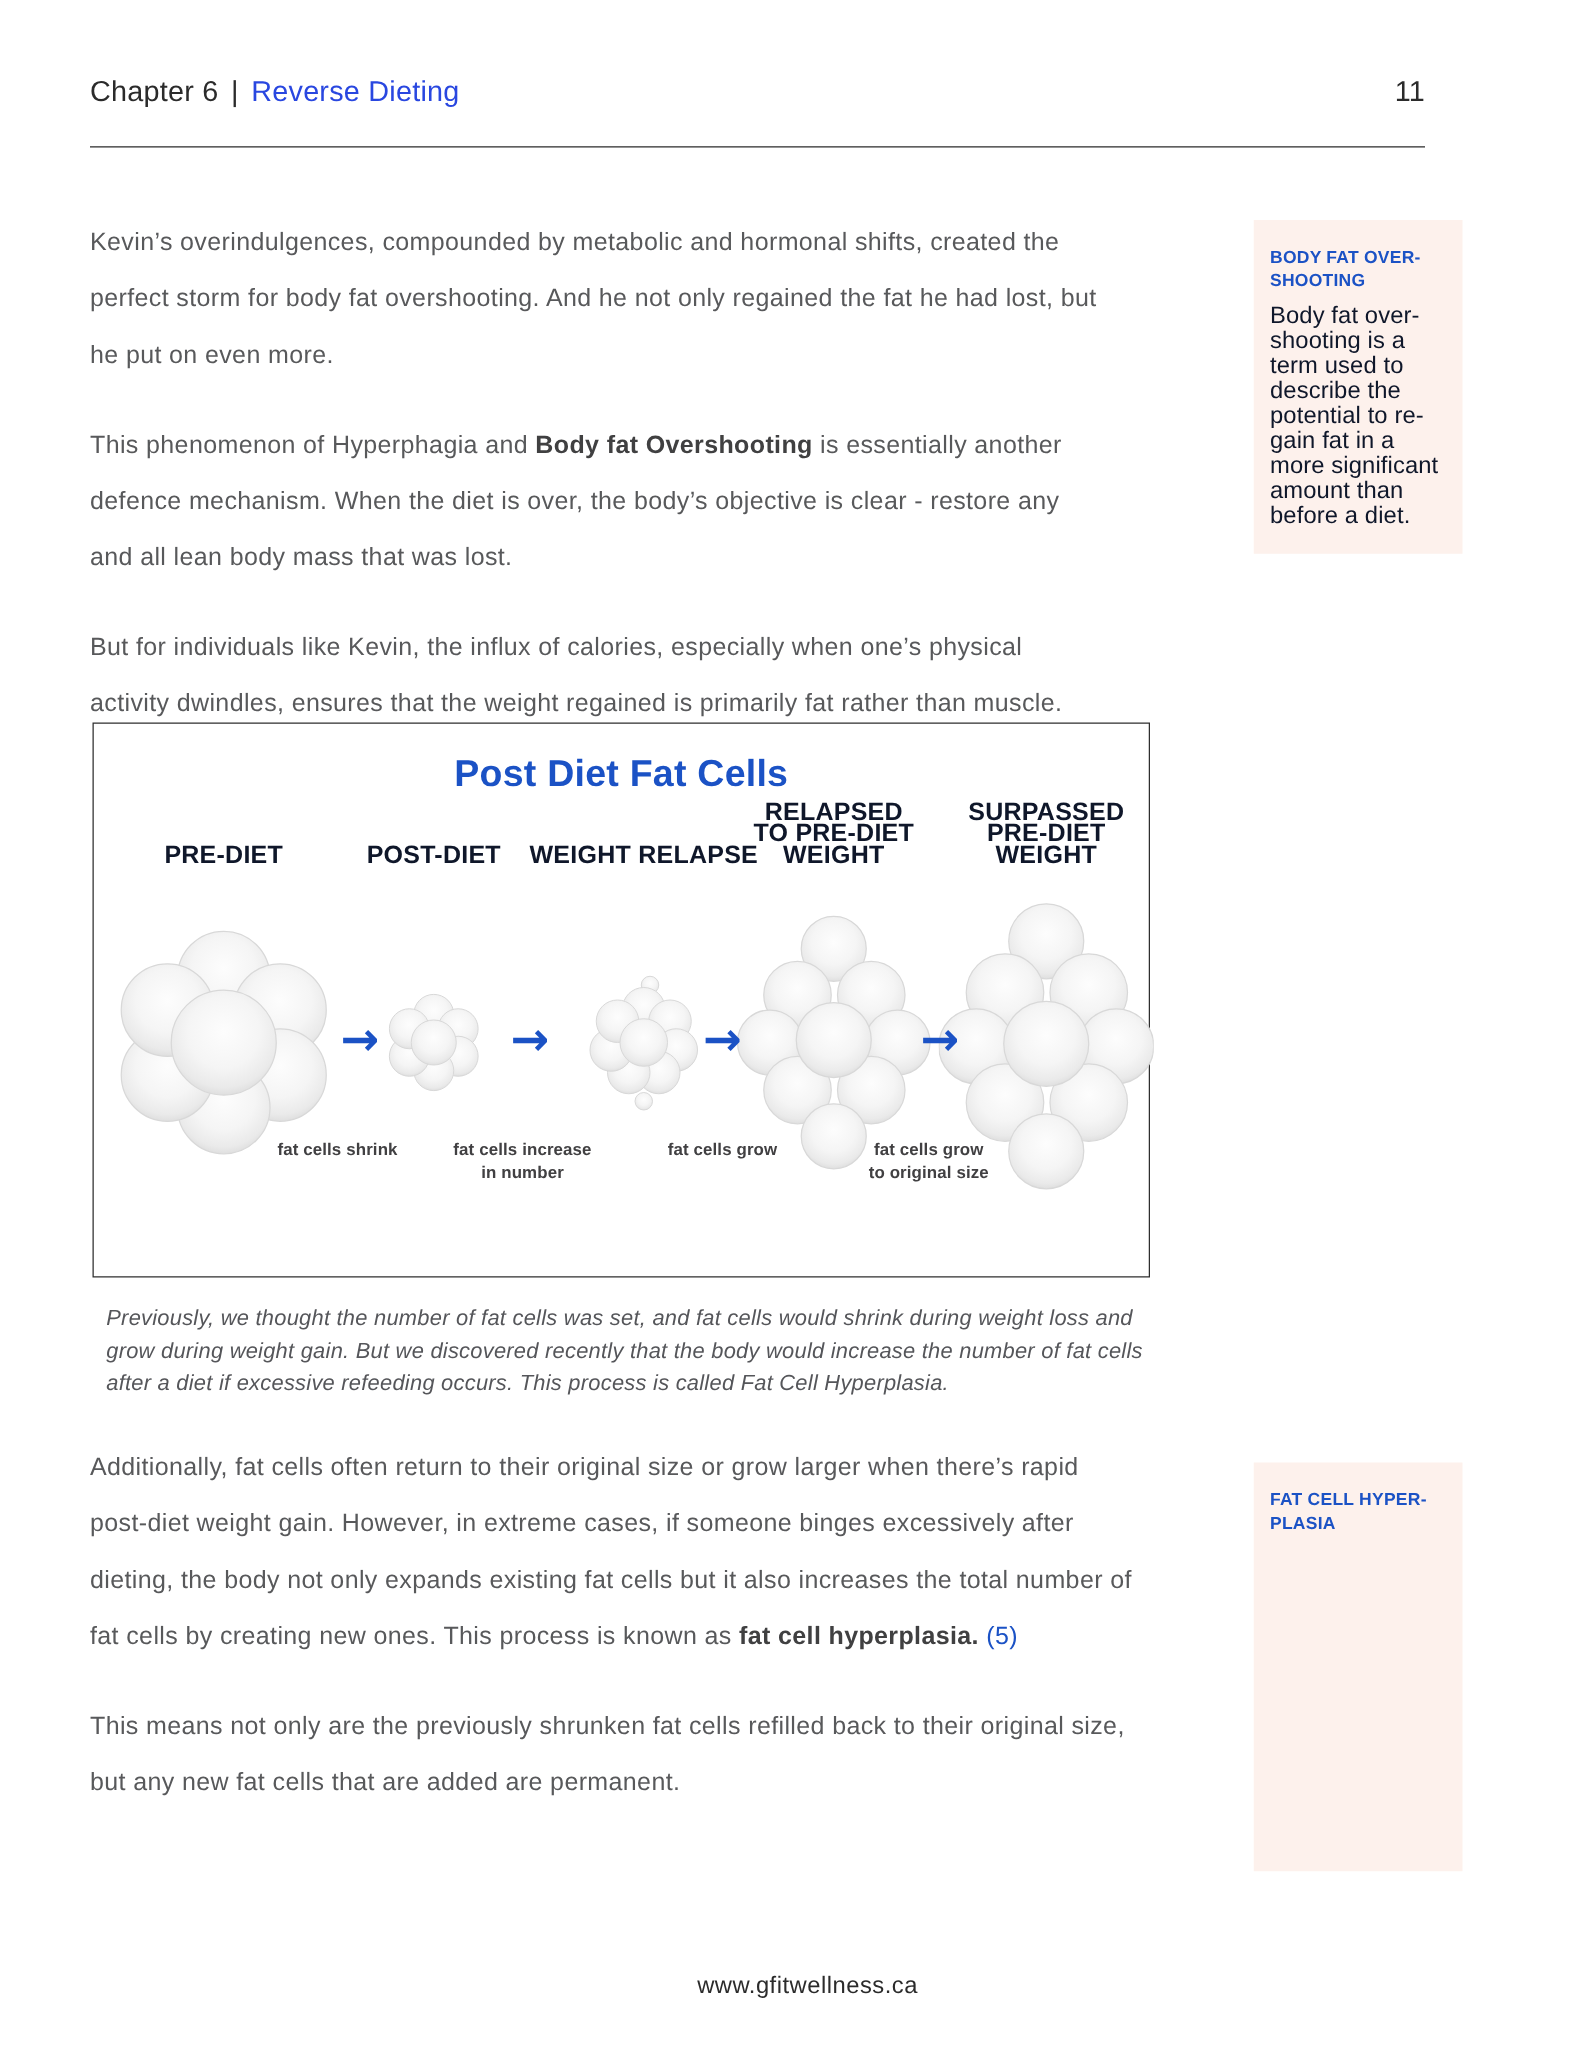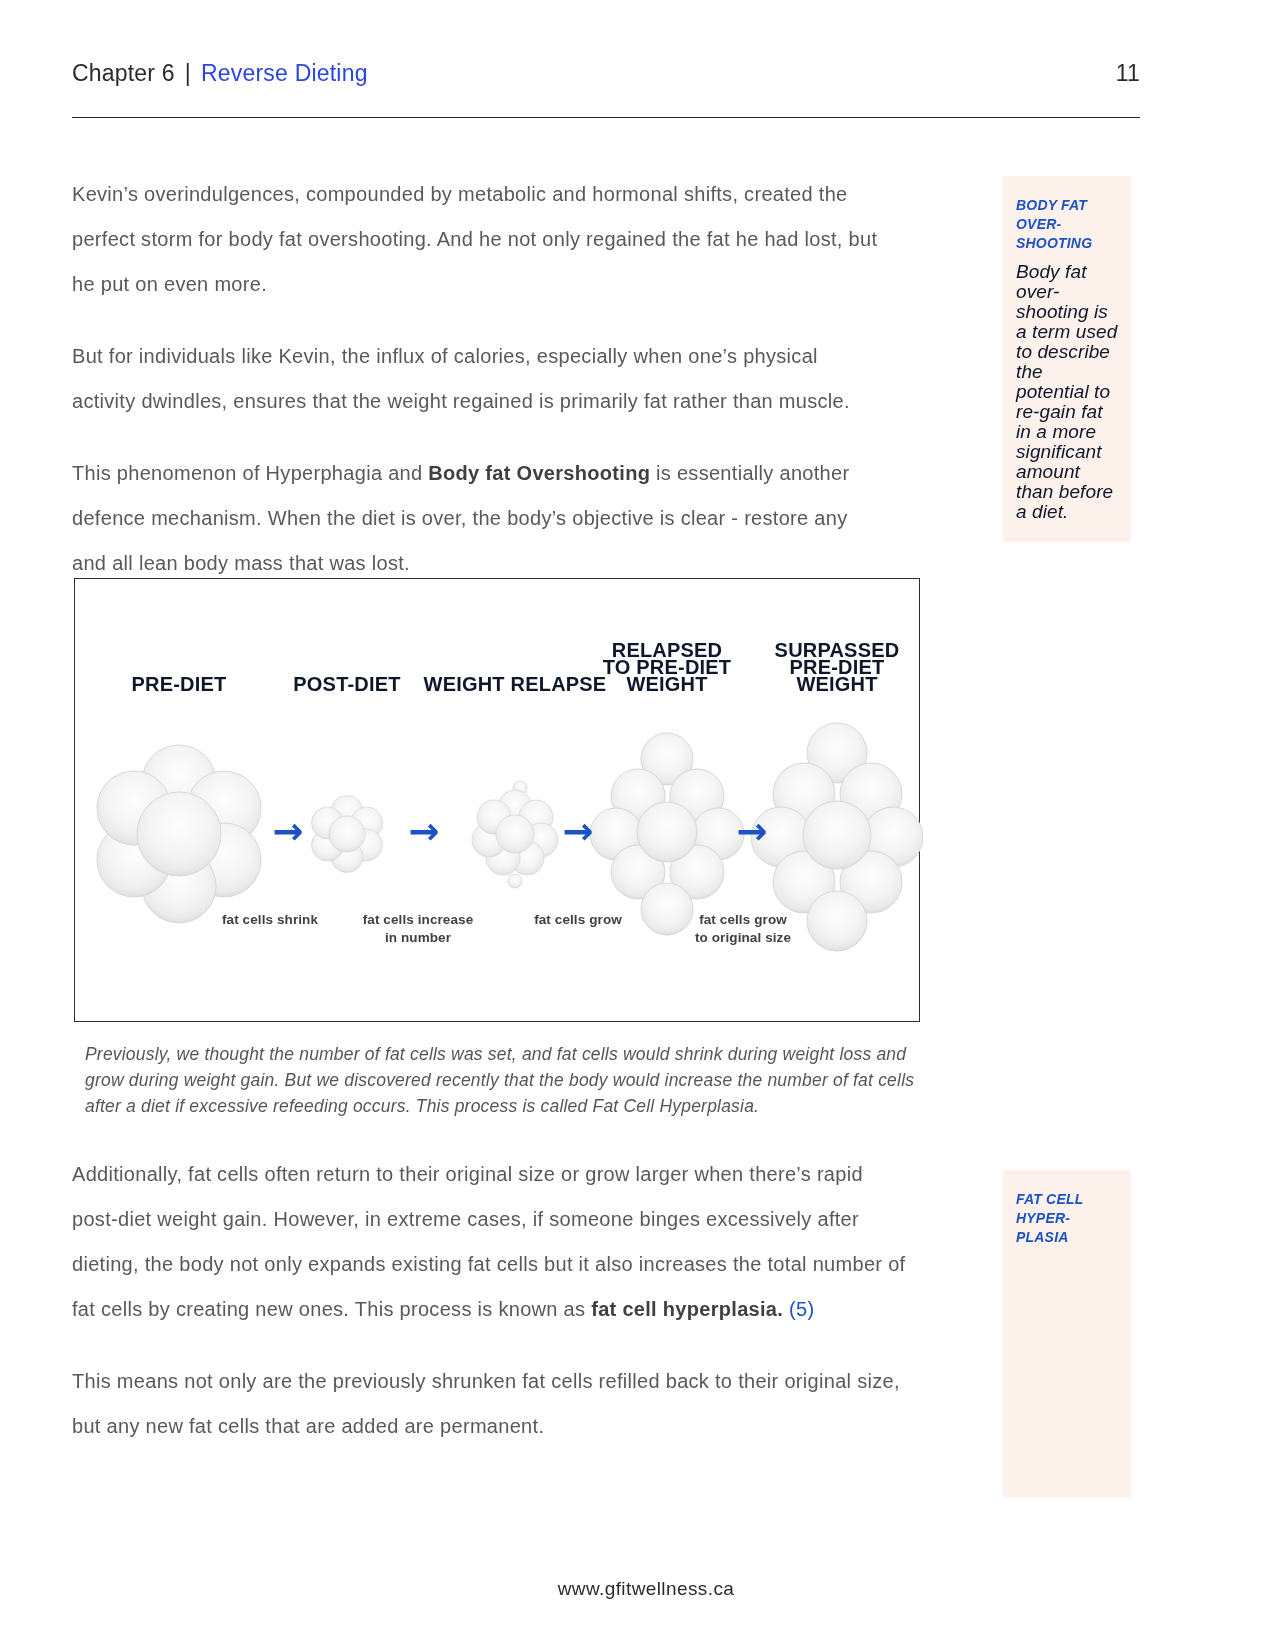--- a/index.html
+++ b/index.html
@@ -62,22 +62,22 @@
   .tl-2 { left:343px; width:115px; }
   .tl-3 { left:503px; white-space:nowrap; }
   .tl-4 { left:668px; width:100px; }
 
   
   .caption { position:absolute; left:85px; top:1041px; width:832px;
     font-size:17.5px; font-style:italic; line-height:26px; color:#55565a;
     text-align:left; letter-spacing:0.2px; }
 
   
-  .callout { position:absolute; left:1003px; width:128px;
-    background:#fdf1ec; padding:20px 12px 20px 13px;font-style:italic; }
+  .callout { position:absolute; left:1003px; width:167px;
+    background:#fdf1ec; padding:20px 12px 20px 13px; }
   .callout-1 { top:176px; min-height:224px; }
   .callout-2 { top:1170px; min-height:327px; }
   .callout h3 { font-size:14px; line-height:19px; font-weight:bold;
     color:#1b52c5; letter-spacing:0.2px; margin-bottom:9px; }
   .callout p { font-size:19px; line-height:20px; color:#0f172a;
     letter-spacing:0.1px; }
 
   
   .footer { position:absolute; left:0; width:100%; top:1578px;
     text-align:center; font-size:19px; color:#2b2b2b; letter-spacing:0.4px;padding-left:17px; }
@@ -90,41 +90,42 @@
   <div class="header">
     <div class="left">
       <span>Chapter 6</span><span class="sep">|</span><span class="section">Reverse Dieting</span>
     </div>
     <div>11</div>
   </div>
   <div class="rule"></div>
 
   <div class="content">
     <p class="body-text">Kevin’s overindulgences, compounded by metabolic and hormonal shifts, created the perfect storm for body fat overshooting. And he not only regained the fat he had lost, but he put on even more.</p>
+    <p class="body-text"><span>This phenomenon of Hyperphagia and </span><strong>Body fat Overshooting</strong><span> is essentially another defence mechanism. When the diet is over, the body’s objective is clear - restore any and all lean body mass that was lost.</span></p>
     <p class="body-text">But for individuals like Kevin, the influx of calories, especially when one’s physical activity dwindles, ensures that the weight regained is primarily fat rather than muscle.</p>
-    <p class="body-text"><span>This phenomenon of Hyperphagia and </span><strong>Body fat Overshooting</strong><span> is essentially another defence mechanism. When the diet is over, the body’s objective is clear - restore any and all lean body mass that was lost.</span></p>
   </div>
 
   <aside class="callout callout-1">
     <h3>BODY FAT OVER-SHOOTING</h3>
     <p>Body fat over-shooting is a term used to describe the potential to re-gain fat in a more significant amount than before a diet.</p>
   </aside>
 
   <section class="figure-box">
     <svg width="0" height="0" aria-hidden="true">
       <defs>
         <radialGradient id="cellGrad" cx="50%" cy="40%" r="62%">
           <stop offset="0%" stop-color="#fdfdfd"></stop>
           <stop offset="55%" stop-color="#f5f5f5"></stop>
           <stop offset="85%" stop-color="#eaeaea"></stop>
           <stop offset="100%" stop-color="#dcdcdc"></stop>
         </radialGradient>
       </defs>
     </svg>
 
+    <div class="figure-title">Post Diet Fat Cells</div>
 
     <div class="stage-label one-line sl-1">PRE-DIET</div>
     <div class="stage-label one-line sl-2">POST-DIET</div>
     <div class="stage-label one-line sl-3">WEIGHT RELAPSE</div>
     <div class="stage-label sl-4">RELAPSED TO PRE-DIET WEIGHT</div>
     <div class="stage-label sl-5">SURPASSED PRE-DIET WEIGHT</div>
 
     
     <svg class="cluster cl-1" width="180" height="180" viewBox="-90 -90 180 180">
       <g fill="url(#cellGrad)" stroke="#d8d8d8" stroke-width="1">

